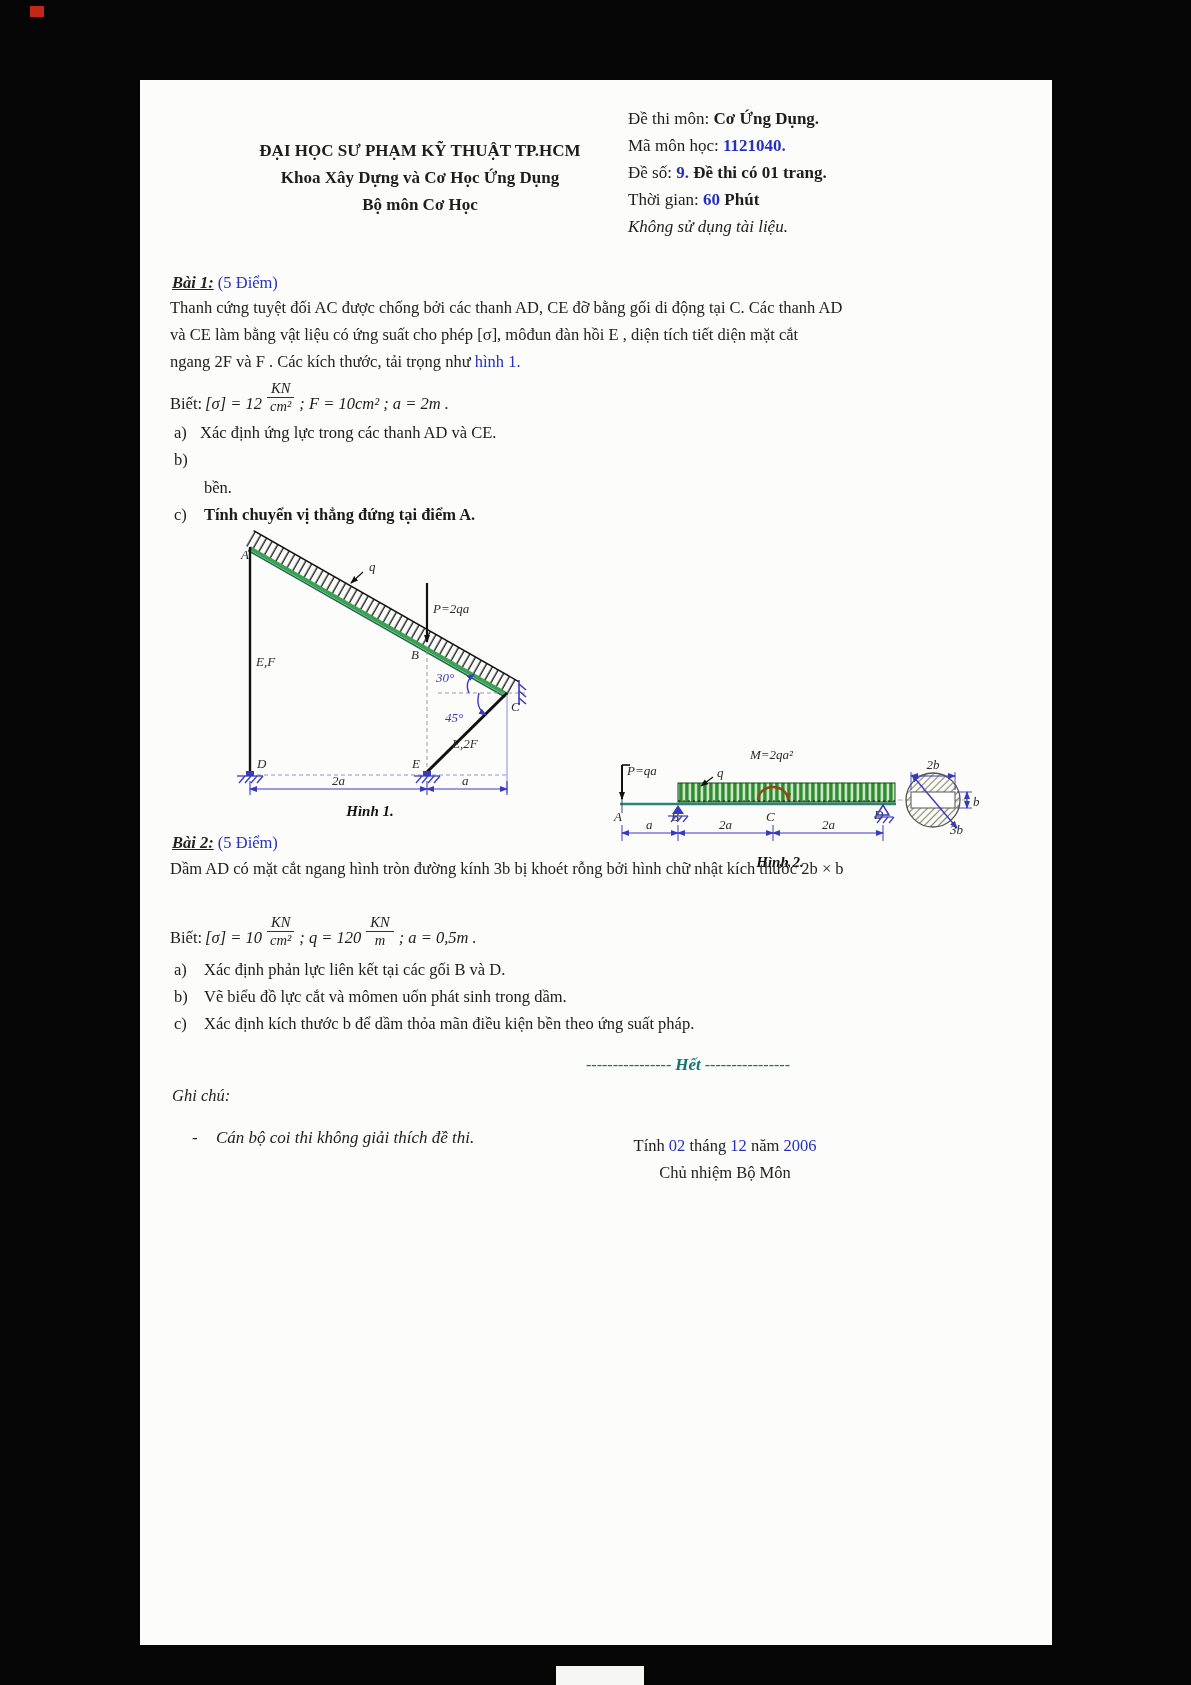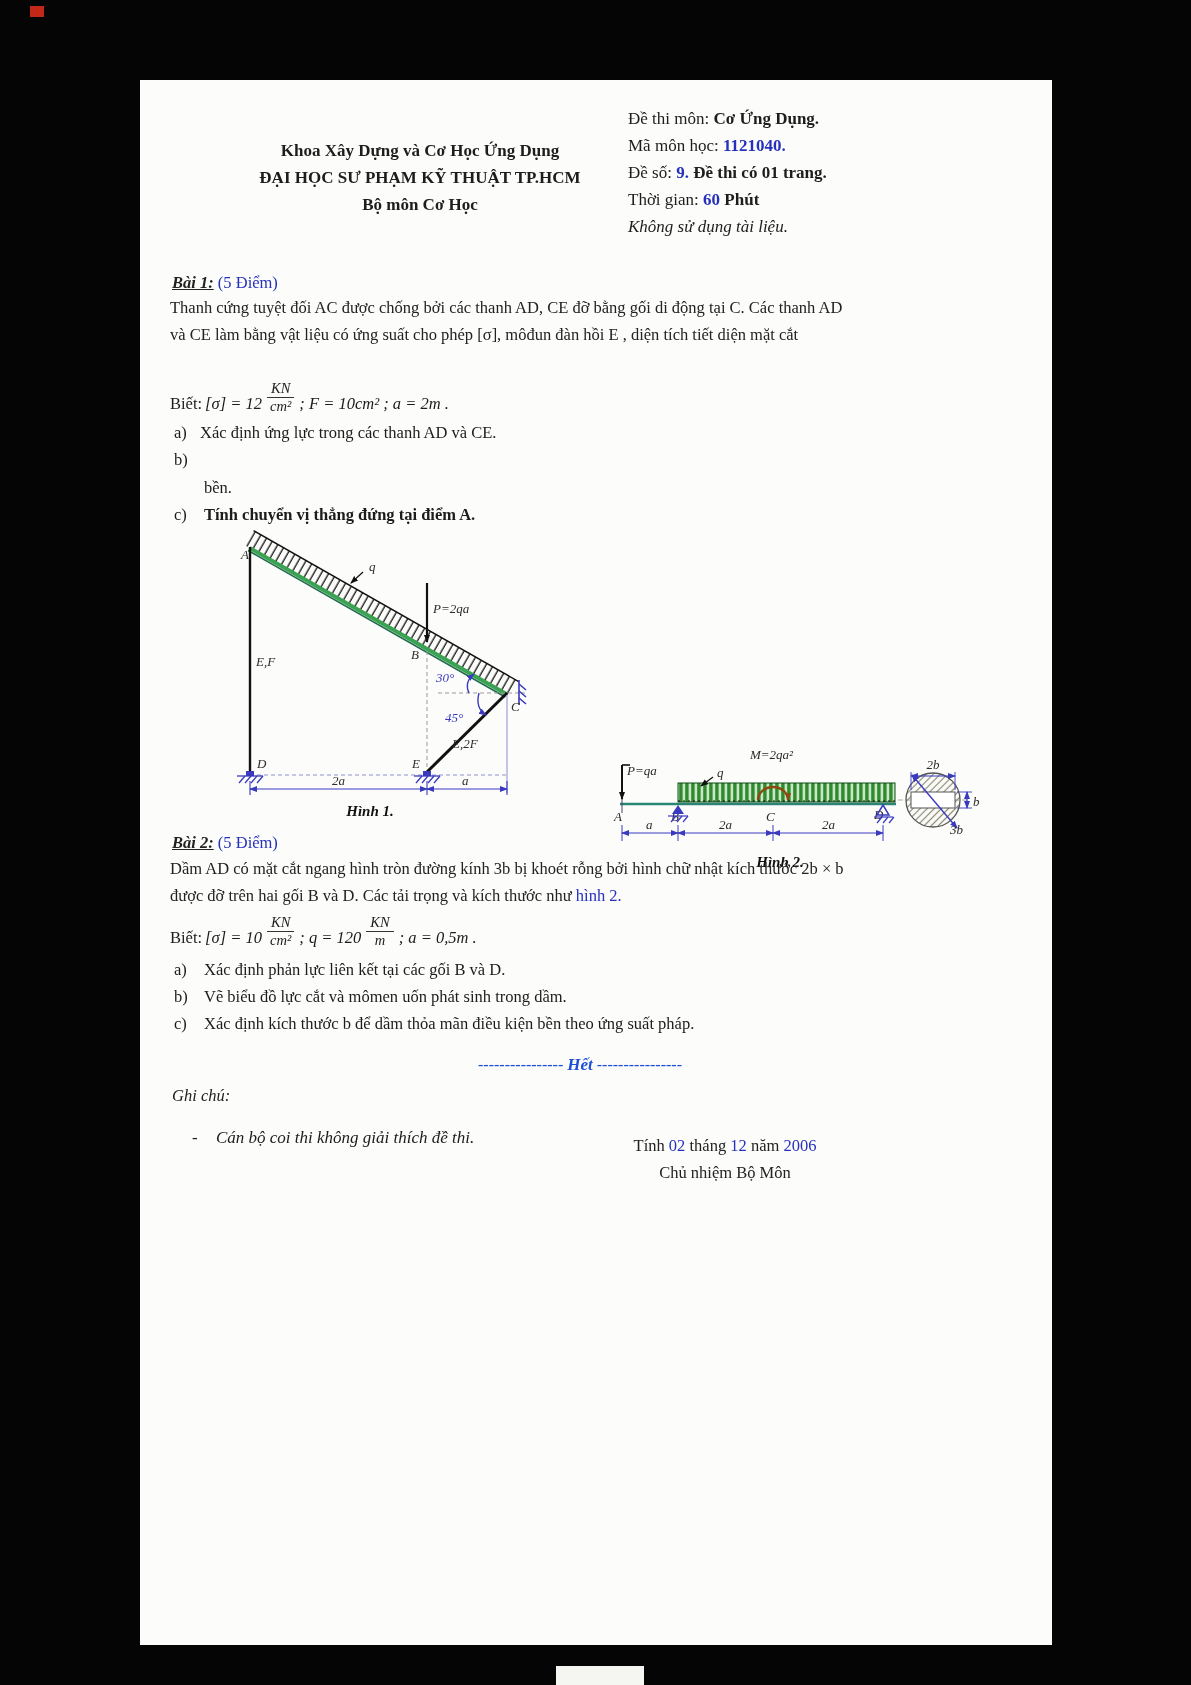--- a/index.html
+++ b/index.html
@@ -15,38 +15,38 @@
   .body-t{font-size:16.5px;line-height:26px;color:#222;}
   .hdr{font-size:17px;line-height:27px;color:#1d1d1d;}
   .math{font-style:italic;font-family:"Liberation Serif",serif;}
   .bietrow{display:flex;align-items:flex-end;gap:3px;font-size:16.5px;}
   .frac{display:inline-flex;flex-direction:column;align-items:center;line-height:1.05;
         font-size:14.5px;font-style:italic;margin:0 2px;vertical-align:middle;}
   .frac .top{border-bottom:1.2px solid #333;padding:0 4px 1px 4px;}
   .frac .bot{padding-top:1px;}
   .item-marker{position:absolute;font-size:16.5px;}
   .item-text{position:absolute;font-size:16.5px;}
-  .het{font-size:16px;color:#1d4ed8;}
+  .het{font-size:16px;color:#0f766e;text-align:right;}
   .reddot{position:absolute;left:30px;top:6px;width:14px;height:11px;background:#c32718;}
   .notch{position:absolute;left:556px;top:1666px;width:88px;height:19px;background:#f5f5f2;}
   svg text{font-family:"Liberation Serif","DejaVu Serif",serif;}
   .figlbl{font-size:13px;font-style:italic;fill:#2b2b2b;}
   .figlbl-blue{font-size:13px;font-style:italic;fill:#3a3ac0;}
   .figcap{font-size:15px;font-style:italic;font-weight:bold;fill:#111;}
 </style>
 </head>
 <body>
 
 <div id="canvas">
   <div class="reddot"></div>
   <div class="page">
 
     <div class="abs hdr b c" style="left:60px;top:57px;width:440px;">
+      <div>ĐẠI HỌC SƯ PHẠM KỸ THUẬT TP.HCM</div>
       <div>Khoa Xây Dựng và Cơ Học Ứng Dụng</div>
-      <div>ĐẠI HỌC SƯ PHẠM KỸ THUẬT TP.HCM</div>
       <div>Bộ môn Cơ Học</div>
     </div>
 
     <div class="abs hdr" style="left:488px;top:25px;width:400px;">
       <div>
         <span>Đề thi môn: </span><span class="b">Cơ Ứng Dụng.</span>
       </div>
       <div>
         <span>Mã môn học: </span><span class="b blue">1121040.</span>
       </div>
@@ -57,20 +57,23 @@
         <span>Thời gian: </span><span class="b blue">60</span><span class="b"> Phút</span>
       </div>
       <div class="i">Không sử dụng tài liệu.</div>
     </div>
 
     <div class="abs body-t" style="left:32px;top:190px;">
       <span class="b i u">Bài 1:</span><span class="blue"> (5 Điểm)</span>
     </div>
     <div class="abs body-t" style="left:30px;top:242px;">và CE làm bằng vật liệu có ứng suất cho phép [σ], môđun đàn hồi E , diện tích tiết diện mặt cắt</div>
     <div class="abs body-t" style="left:30px;top:215px;">Thanh cứng tuyệt đối AC được chống bởi các thanh AD, CE đỡ bằng gối di động tại C. Các thanh AD</div>
+    <div class="abs body-t" style="left:30px;top:269px;">
+      <span>ngang 2F và F . Các kích thước, tải trọng như </span><span class="blue">hình 1.</span>
+    </div>
     <div class="abs bietrow" style="left:30px;top:288px;height:46px;">
       <span>Biết: </span>
       <span class="math">[σ] = 12</span>
       <span class="frac">
           <span class="top">KN</span>
           <span class="bot">cm²</span>
         </span>
       <span class="math">;  F = 10cm² ;  a = 2m .</span>
     </div>
     <div class="item-marker" style="left:34px;top:343px;">a)</div>
@@ -264,23 +267,20 @@
         <text x="350" y="119" class="figlbl" fill="#333">3b</text>
       </g>
 
       <text x="180" y="152" text-anchor="middle" class="figcap">Hình 2.</text>
     </svg>
 
     <div class="abs body-t" style="left:32px;top:750px;">
       <span class="b i u">Bài 2:</span><span class="blue"> (5 Điểm)</span>
     </div>
     <div class="abs body-t" style="left:30px;top:776px;">Dầm AD có mặt cắt ngang hình tròn đường kính 3b bị khoét rỗng bởi hình chữ nhật kích thước 2b × b</div>
-    <div class="abs body-t" style="left:30px;top:803px;">
-      <span>được đỡ trên hai gối B và D. Các tải trọng và kích thước như </span><span class="blue">hình 2.</span>
-    </div>
     <div class="abs bietrow" style="left:30px;top:822px;height:46px;">
       <span>Biết: </span>
       <span class="math">[σ] = 10</span>
       <span class="frac">
           <span class="top">KN</span>
           <span class="bot">cm²</span>
         </span>
       <span class="math">;  q = 120</span>
       <span class="frac">
           <span class="top">KN</span>

